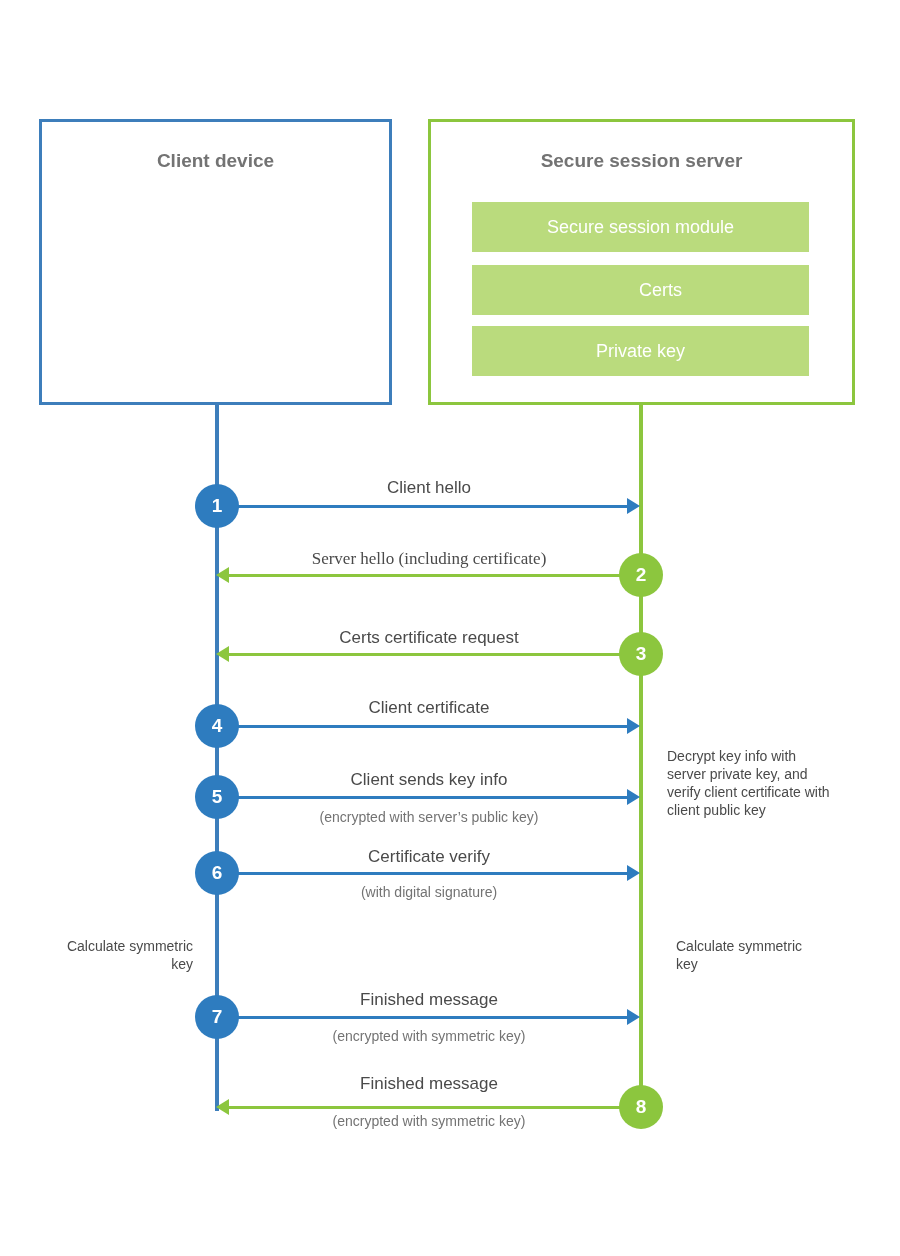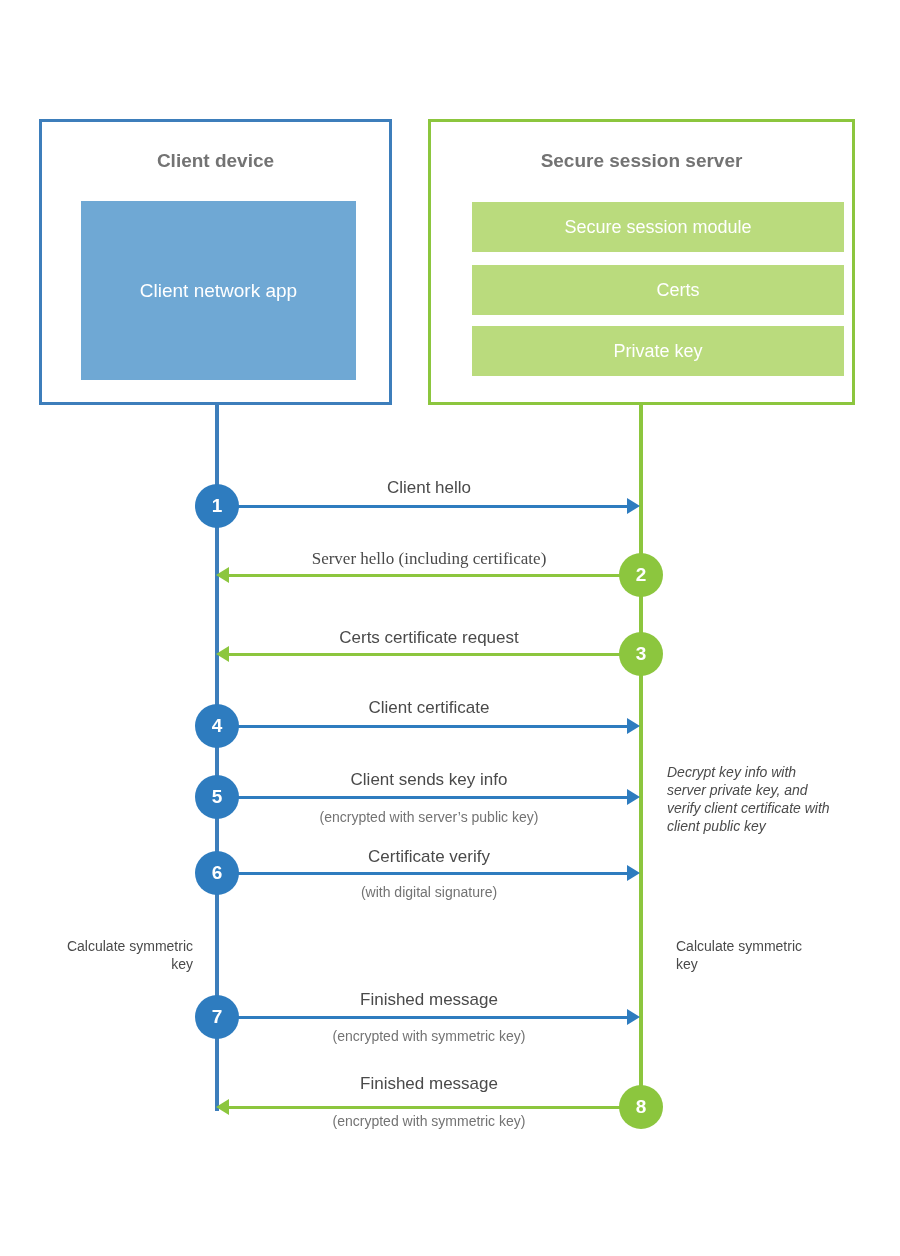--- a/index.html
+++ b/index.html
@@ -77,21 +77,21 @@
     display: flex;
     align-items: center;
     justify-content: center;
     box-sizing: border-box;
     padding: 0 8px;
   }
 
   .server-bar {
     position: absolute;
     left: 41px;
-    width: 372px;
+    width: 337px;
     height: 50px;
     background: #badb7d;
     color: #ffffff;
     font-size: 18px;
     display: flex;
     align-items: center;
     justify-content: center;
     box-sizing: border-box;
   }
   .server-bar.b0 { top: 80px; }
@@ -178,21 +178,20 @@
   }
 </style>
 </head>
 <body>
 
 <div id="canvas">
 
 
   <div class="actor-box client">
     <div class="actor-title">Client device</div>
-    <div class="client-app">Client network app</div>
   </div>
 
   <div class="actor-box server">
     <div class="actor-title">Secure session server</div>
     <div class="server-bar b0">Secure session module</div>
     <div class="server-bar b1">Certs</div>
     <div class="server-bar b2">Private key</div>
   </div>
 
   <div class="lifeline client-line"></div>
@@ -217,21 +216,21 @@
   <div class="arrow-line blue" style="left:217px; top:725px; width:410px;"></div>
   <div class="arrow-head right blue" style="left:627px; top:718px;"></div>
   <div class="step-circle blue" style="left:195px; top:704px;">4</div>
 
   <div class="msg-label" style="left:217px; top:770px; width:424px;">Client sends key info</div>
   <div class="arrow-line blue" style="left:217px; top:796px; width:410px;"></div>
   <div class="arrow-head right blue" style="left:627px; top:789px;"></div>
   <div class="msg-sublabel" style="left:217px; top:809px; width:424px;">(encrypted with server’s public key)</div>
   <div class="step-circle blue" style="left:195px; top:775px;">5</div>
 
-  <div class="side-note" style="left:667px; top:763px; width:170px;font-style:italic;">Decrypt key info with server private key, and verify client certificate with client public key</div>
+  <div class="side-note" style="left:667px; top:747px; width:170px;">Decrypt key info with server private key, and verify client certificate with client public key</div>
 
   <div class="msg-label" style="left:217px; top:847px; width:424px;">Certificate verify</div>
   <div class="arrow-line blue" style="left:217px; top:872px; width:410px;"></div>
   <div class="arrow-head right blue" style="left:627px; top:865px;"></div>
   <div class="msg-sublabel" style="left:217px; top:884px; width:424px;">(with digital signature)</div>
   <div class="step-circle blue" style="left:195px; top:851px;">6</div>
 
   <div class="side-note right-align" style="left:45px; top:937px; width:148px;">Calculate symmetric key</div>
   <div class="side-note" style="left:676px; top:937px; width:150px;">Calculate symmetric key</div>
 

